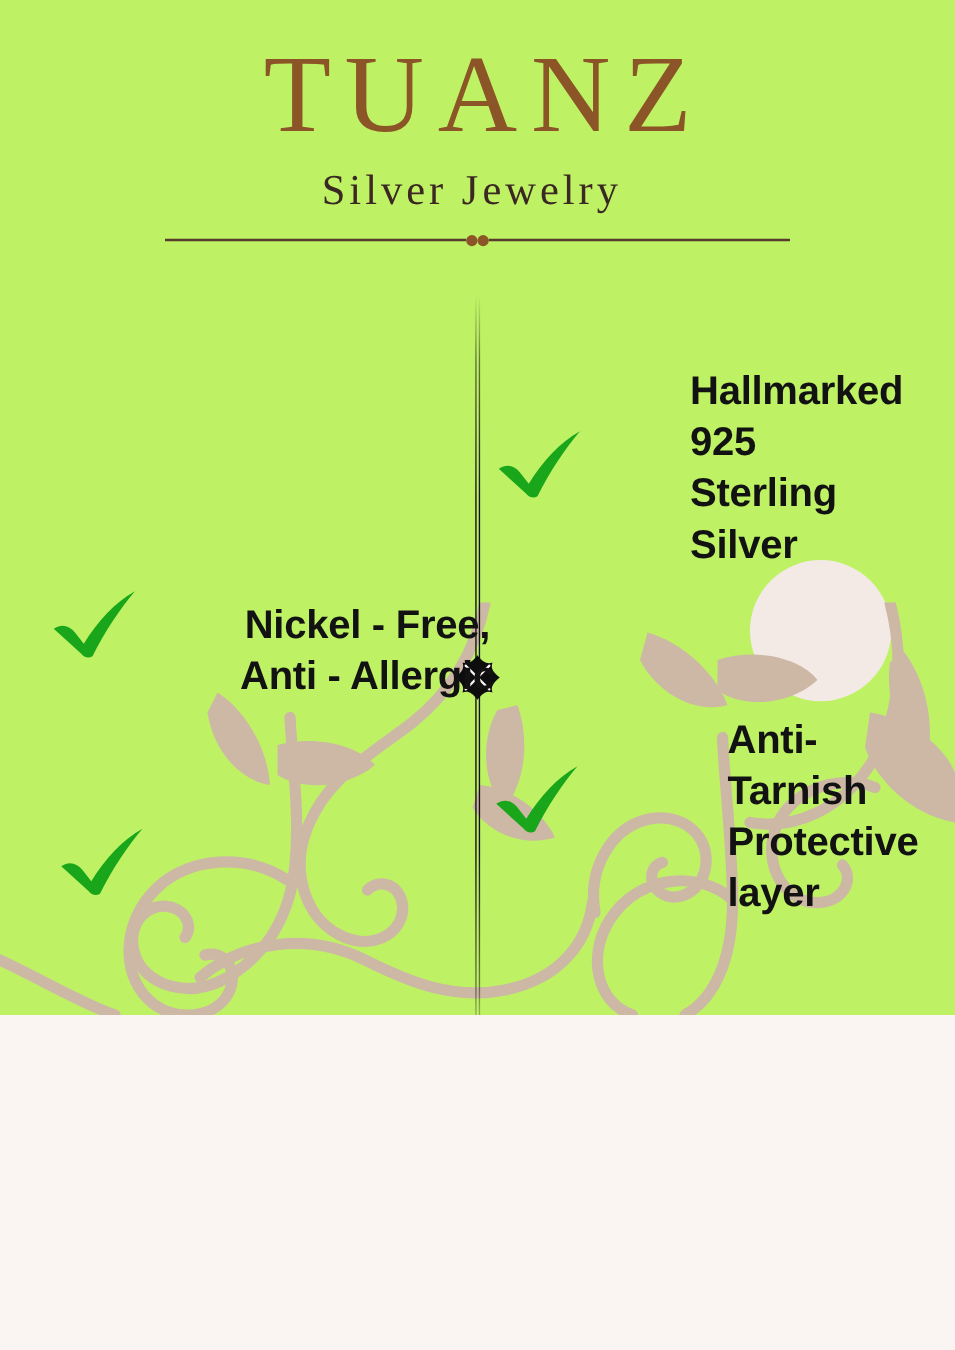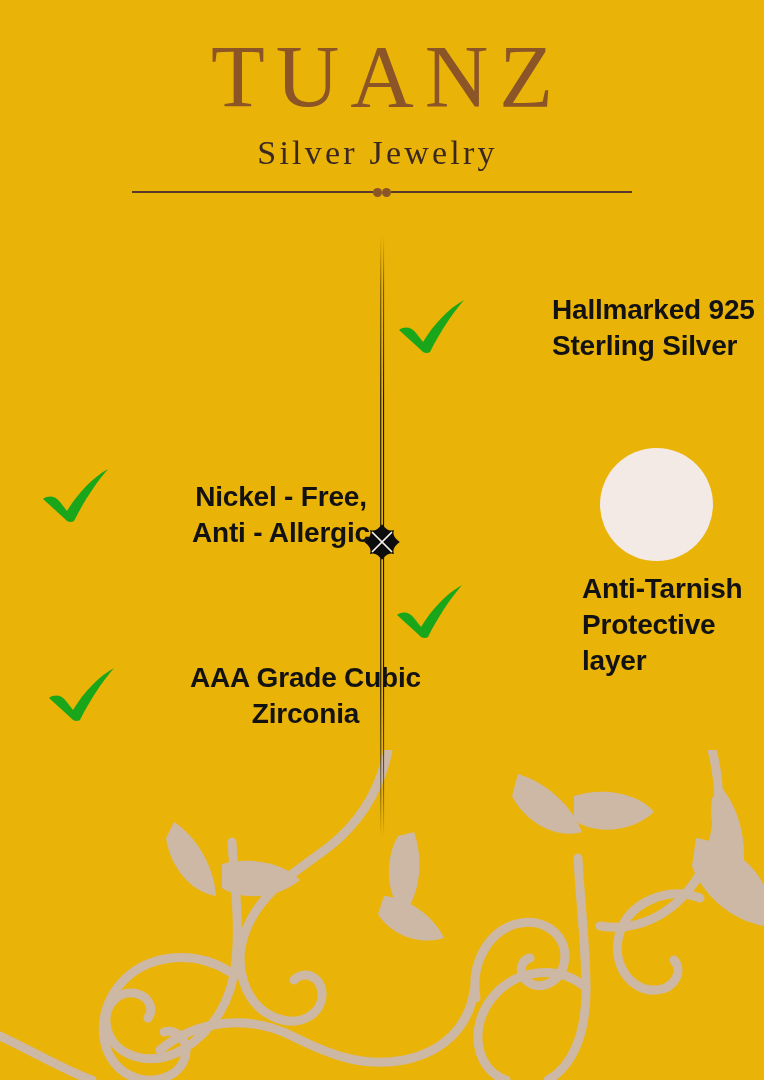--- a/index.html
+++ b/index.html
@@ -9,22 +9,22 @@
   body {
     width: 764px;
     height: 1080px;
     background: #faf5f2;
     font-family: "Liberation Sans", sans-serif;
     overflow: hidden;
   }
   .poster {
     position: relative;
     width: 764px;
-    height: 1080px;
-    background: #eab308;
+    height: 812px;
+    background: #bef264;
     overflow: hidden;
   }
 
   
   .deco-circle {
     position: absolute;
     left: 600px;
     top: 448px;
     width: 113px;
     height: 113px;
@@ -122,21 +122,21 @@
     display: flex;
     align-items: center;
     z-index: 4;
   }
   .feature .check {
     flex: 0 0 auto;
   }
   .feature .ftext {
     font-family: "Liberation Sans", sans-serif;
     font-weight: 700;
-    font-size: 28px;
+    font-size: 32px;
     line-height: 1.28;
     color: #121212;
     letter-spacing: -0.2px;
     white-space: pre-line;
   }
   .feature.right-col .ftext { text-align: left; }
   .feature.left-col  .ftext { text-align: center; }
 
   
   .feat-1 { left: 396px; top: 292px; }
@@ -292,17 +292,15 @@
 Protective layer</span>
   </div>
 
   <div class="feature left-col feat-4">
     <span class="check">
       <svg width="72" height="58" viewBox="0 0 72 58" xmlns="http://www.w3.org/2000/svg">
         <path d="M3,33 C9,29 15,30 20,36 L27,45 C38,27 52,12 68,3
                  C56,17 44,35 34,55 C31,57 27,56 25,53 Z" fill="#1aa61a"></path>
       </svg>
     </span>
-    <span class="ftext">AAA Grade Cubic
-Zirconia</span>
   </div>
 
 </div>
 
 </body></html>

